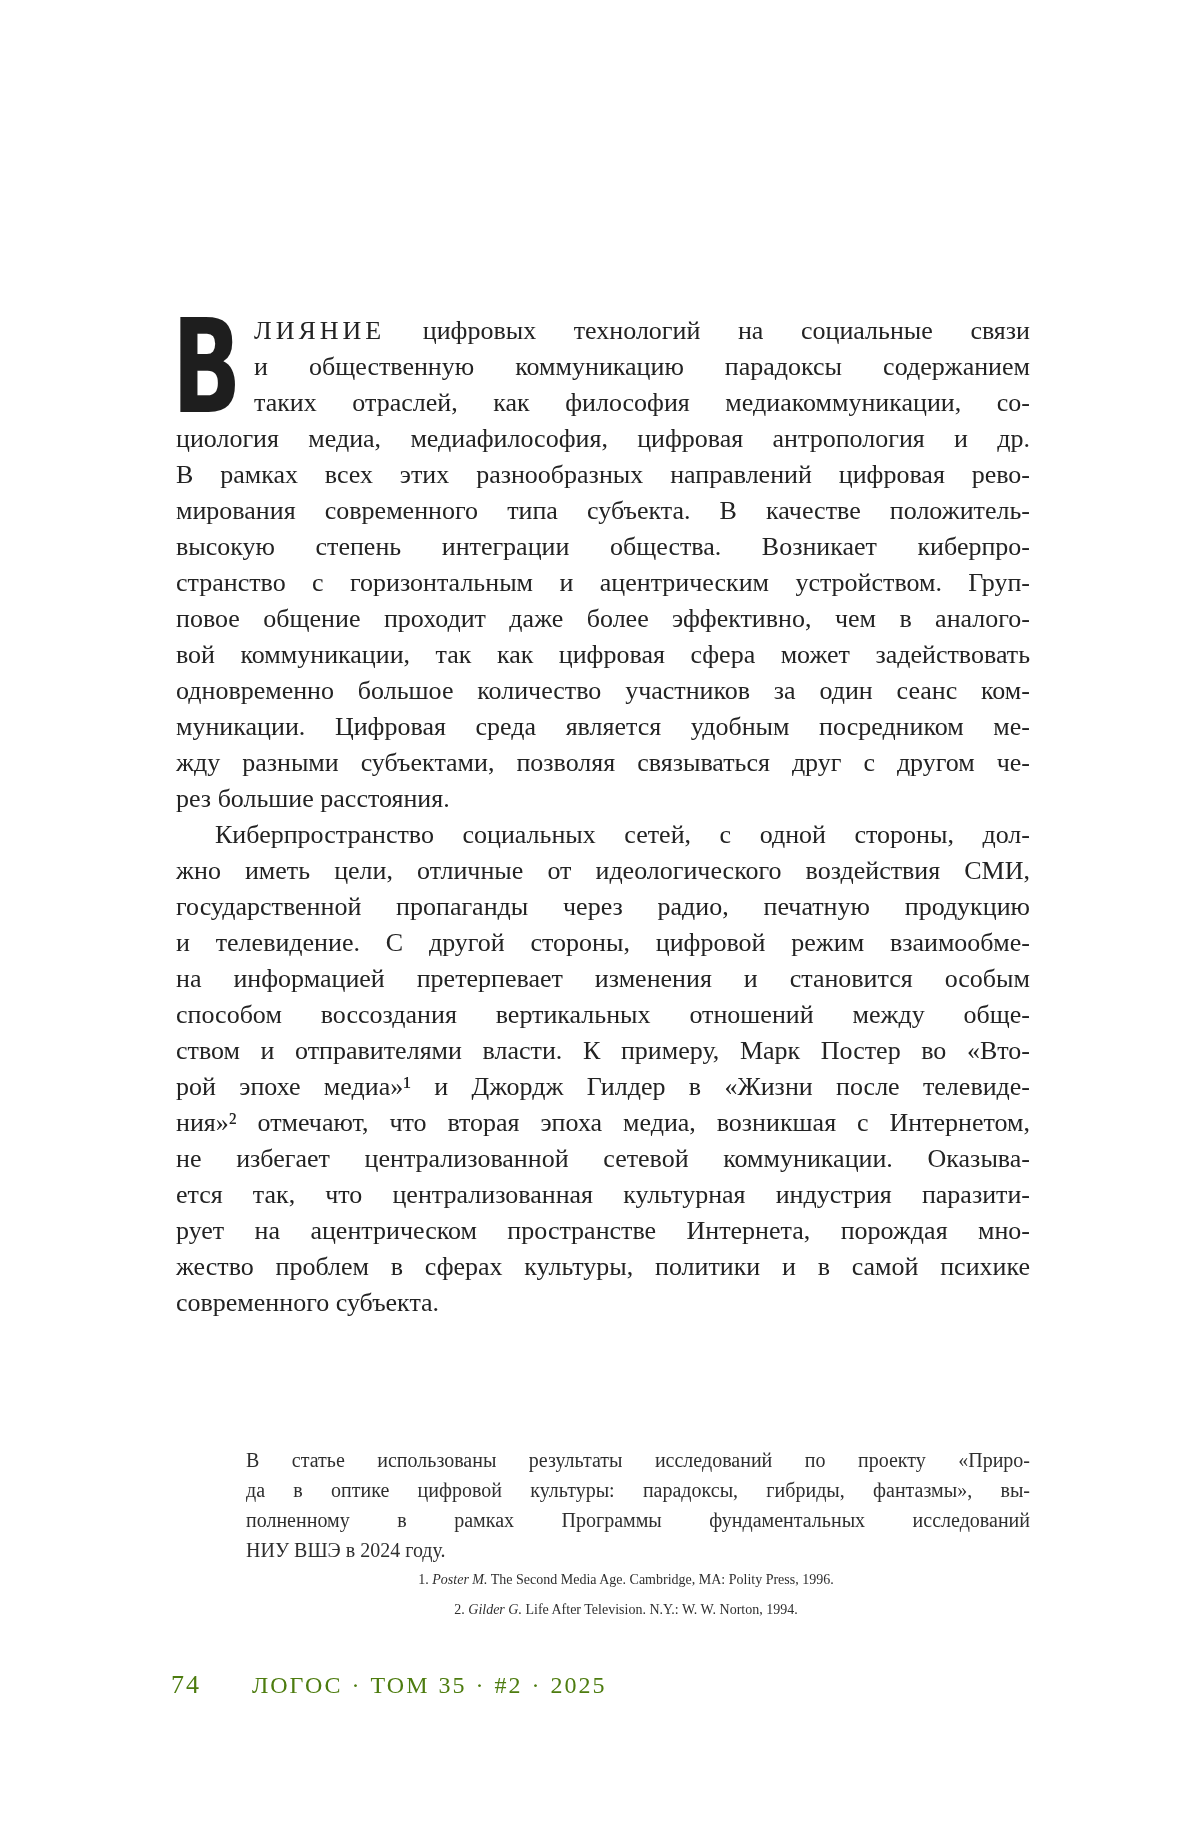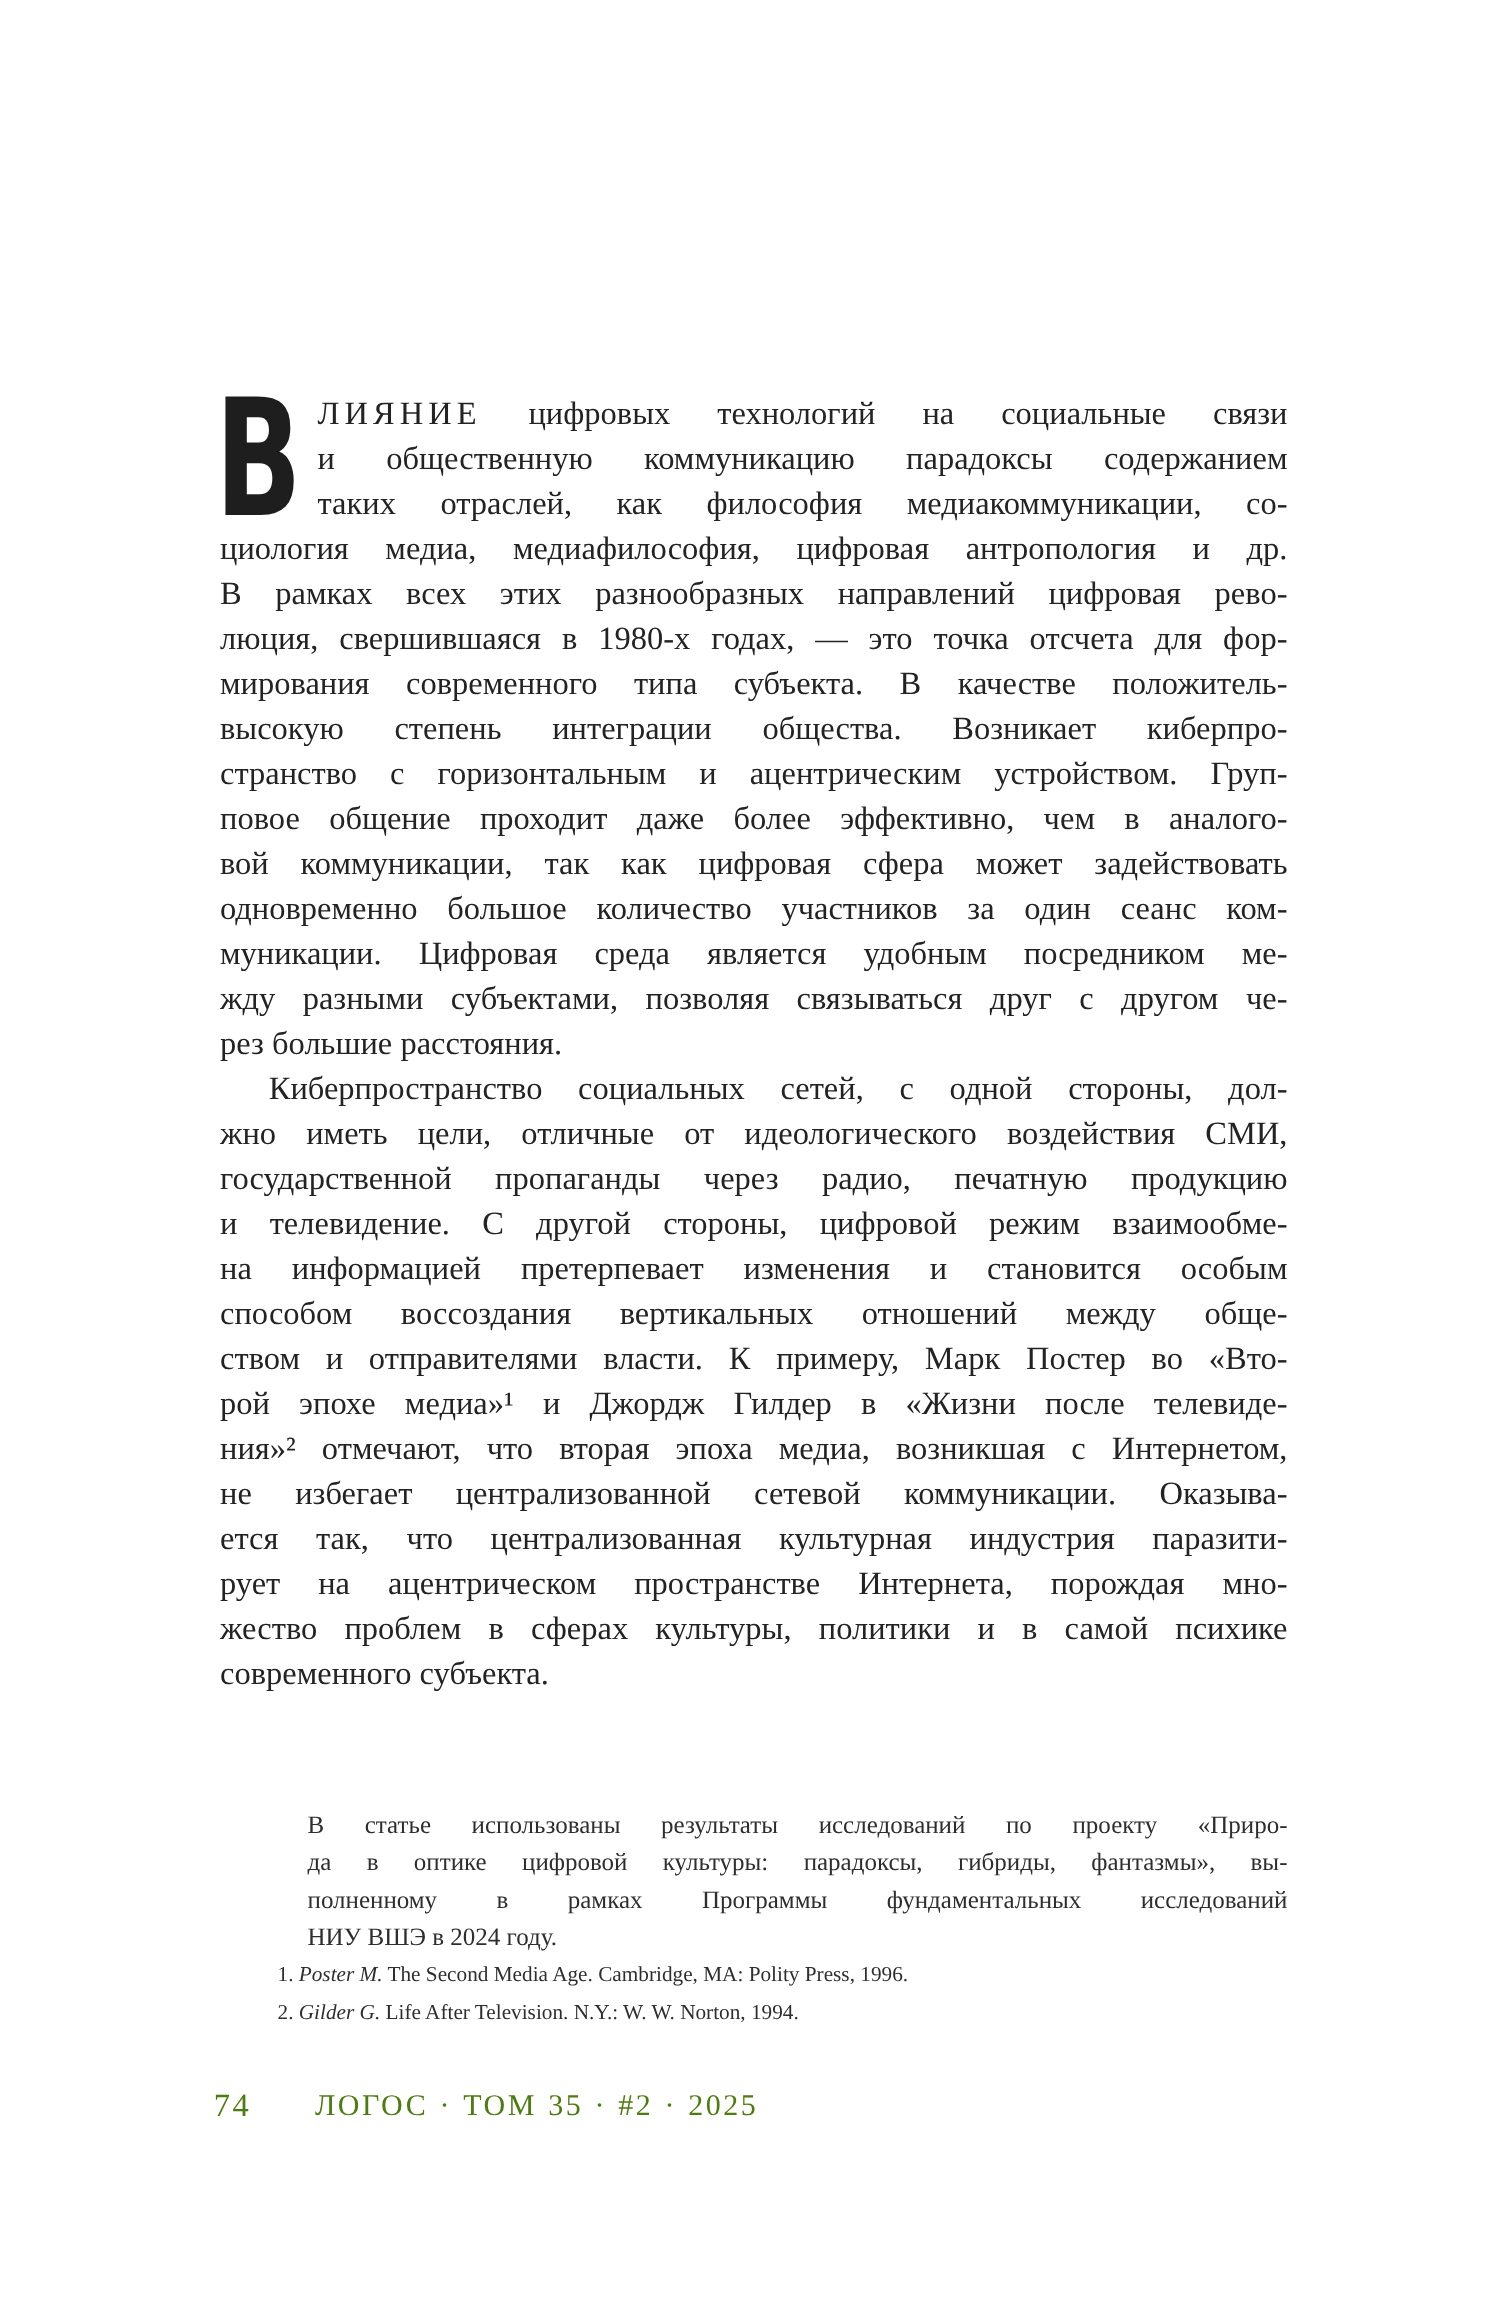--- a/index.html
+++ b/index.html
@@ -54,25 +54,25 @@
     left: 176px; top: 1445px; width: 854px;
     color: #2e2e2e;
   }
   .notes .ln {
     font-size: 20px;
     line-height: 30px;
     height: 30px;
   }
   .ack { padding-left: 70px; }
   .fn {
-    font-size: 17px;
+    font-size: 14px;
     line-height: 30px;
     height: 30px;
     padding-left: 46px;
-    text-align: left;
+    text-align: center;
   }
   .fn-author { font-style: italic; }
 
   
   .footer {
     position: absolute;
     left: 0; top: 1670px; width: 1200px; height: 30px;
     color: #4d7c0f;
   }
   .page-number {
@@ -95,21 +95,20 @@
 
     <div>
       <div class="dropcap">
         <span>В</span>
       </div>
       <div class="ln"><span class="lead-caps">ЛИЯНИЕ</span> <span>цифровых технологий на социальные связи</span></div>
       <div class="ln">и общественную коммуникацию парадоксы содержанием</div>
       <div class="ln">таких отраслей, как философия медиакоммуникации, со-</div>
       <div class="ln">циология медиа, медиафилософия, цифровая антропология и др.</div>
       <div class="ln">В рамках всех этих разнообразных направлений цифровая рево-</div>
-      <div class="ln">люция, свершившаяся в 1980-х годах, — это точка отсчета для фор-</div>
       <div class="ln">мирования современного типа субъекта. В качестве положитель-</div>
       <div class="ln">высокую степень интеграции общества. Возникает киберпро-</div>
       <div class="ln">странство с горизонтальным и ацентрическим устройством. Груп-</div>
       <div class="ln">повое общение проходит даже более эффективно, чем в аналого-</div>
       <div class="ln">вой коммуникации, так как цифровая сфера может задействовать</div>
       <div class="ln">одновременно большое количество участников за один сеанс ком-</div>
       <div class="ln">муникации. Цифровая среда является удобным посредником ме-</div>
       <div class="ln">жду разными субъектами, позволяя связываться друг с другом че-</div>
       <div class="ln last">рез большие расстояния.</div>
     </div>

